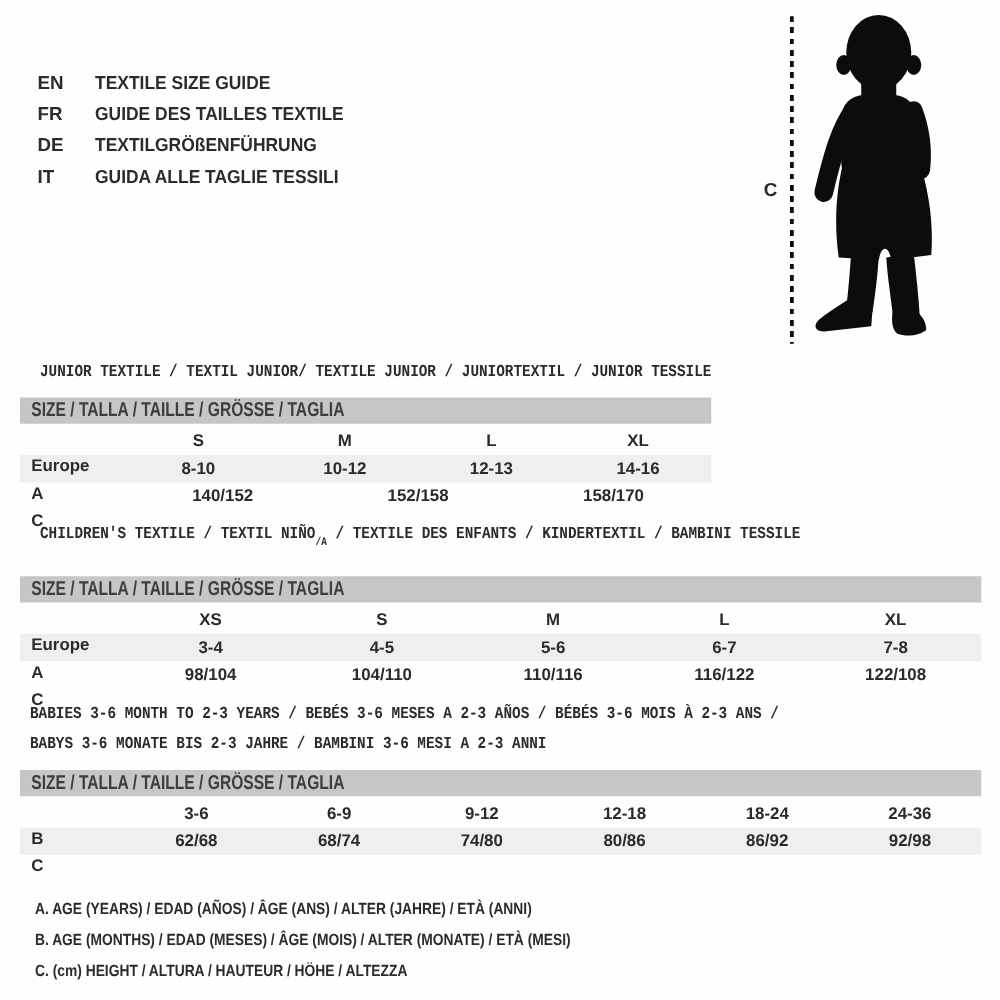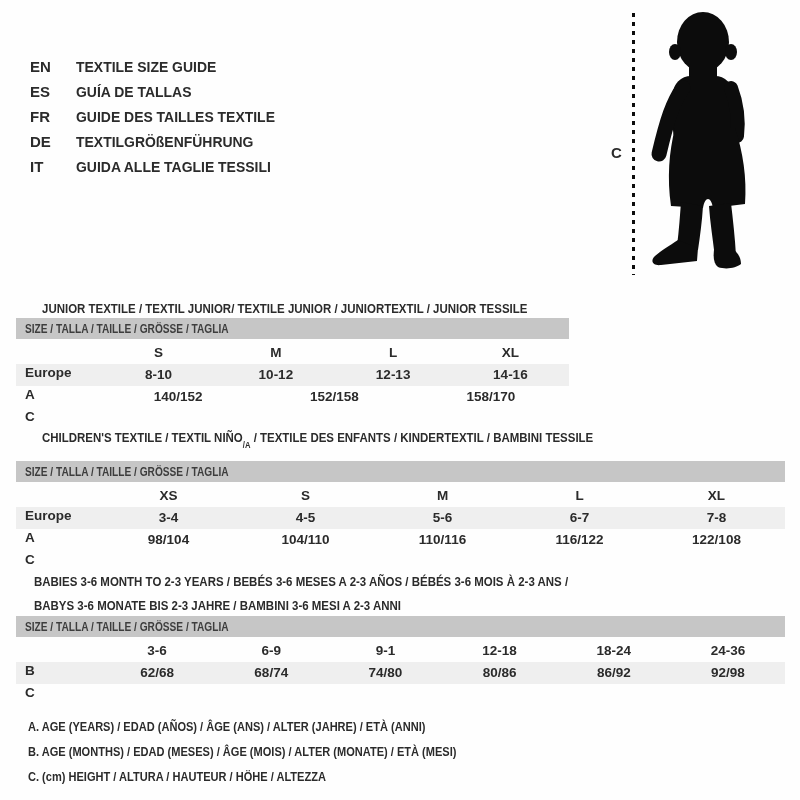--- a/index.html
+++ b/index.html
@@ -27,50 +27,47 @@
   
   .figure-block { left: 605px; top: 10px; width: 165px; height: 268px; }
   .dashed-line {
     position: absolute; left: 27px; top: 3px; width: 3px; height: 262px;
     background: repeating-linear-gradient(to bottom, var(--silhouette, #0c0c0c) 0 4.5px, transparent 4.5px 9px);
   }
   .figure-label { position: absolute; left: 6px; top: 134px; font-size: 15px; }
   .figure-svg { position: absolute; left: 40px; top: 0; color: var(--silhouette, #0c0c0c); }
 
   
-  .sec-title { margin: 14px; font-size: 13.5px; font-weight: bold; line-height: 24px; }
+  .sec-title { margin: 4px; font-size: 13.5px; font-weight: bold; line-height: 24px; font-family: Liberation Mono, monospace; }
   sub { font-size: 9px; line-height: 0; position: relative; top: 2px; }
 
   
   .table { position: absolute; }
   .thead {
     height: 21px; line-height: 21px;
     background: var(--header-bar-bg, #c6c6c6);
     color: #3d3d3d;
-    padding-left: 9px; font-size: 13px;
+    padding-left: 9px; font-size: 16px;
     margin-bottom: 3px;
   }
   .trow { display: flex; height: 22px; line-height: 22px; font-size: 13.5px; }
   .trow.striped { background: var(--stripe-bg, #efefef); }
   .tlabel { flex: none; width: 75px; padding-left: 9px; text-align: left; margin-top: 20px; }
   .tcell { flex: 1; text-align: center; }
 
   
   .footnotes { left: 28px; top: 714px; }
   .footnote { height: 25px; line-height: 25px; font-size: 13px; }
 </style>
 </head>
 <body style="background: rgb(254, 254, 254);">
 
 <header class="abs lang-block">
   <div class="lang-row">
     <span class="lang-code">EN</span><span class="cond3">TEXTILE SIZE GUIDE</span>
-  </div>
-  <div class="lang-row">
-    <span class="lang-code">ES</span><span class="cond3">GUÍA DE TALLAS</span>
   </div>
   <div class="lang-row">
     <span class="lang-code">FR</span><span class="cond3">GUIDE DES TAILLES TEXTILE</span>
   </div>
   <div class="lang-row">
     <span class="lang-code">DE</span><span class="cond3">TEXTILGRÖßENFÜHRUNG</span>
   </div>
   <div class="lang-row">
     <span class="lang-code">IT</span><span class="cond3">GUIDA ALLE TAGLIE TESSILI</span>
   </div>
@@ -164,21 +161,21 @@
   <span class="cond">BABYS 3-6 MONATE BIS 2-3 JAHRE / BAMBINI 3-6 MESI A 2-3 ANNI</span>
 </h2>
 <div class="table" style="left:16px; top:616px; width:769px;">
   <div class="thead">
     <span class="cond2">SIZE / TALLA / TAILLE / GRÖSSE / TAGLIA</span>
   </div>
   <div class="trow">
     <span class="tlabel">B</span>
     <span class="tcell">3-6</span>
     <span class="tcell">6-9</span>
-    <span class="tcell">9-1</span>
+    <span class="tcell">9-12</span>
     <span class="tcell">12-18</span>
     <span class="tcell">18-24</span>
     <span class="tcell">24-36</span>
   </div>
   <div class="trow striped">
     <span class="tlabel">C</span>
     <span class="tcell">62/68</span>
     <span class="tcell">68/74</span>
     <span class="tcell">74/80</span>
     <span class="tcell">80/86</span>

